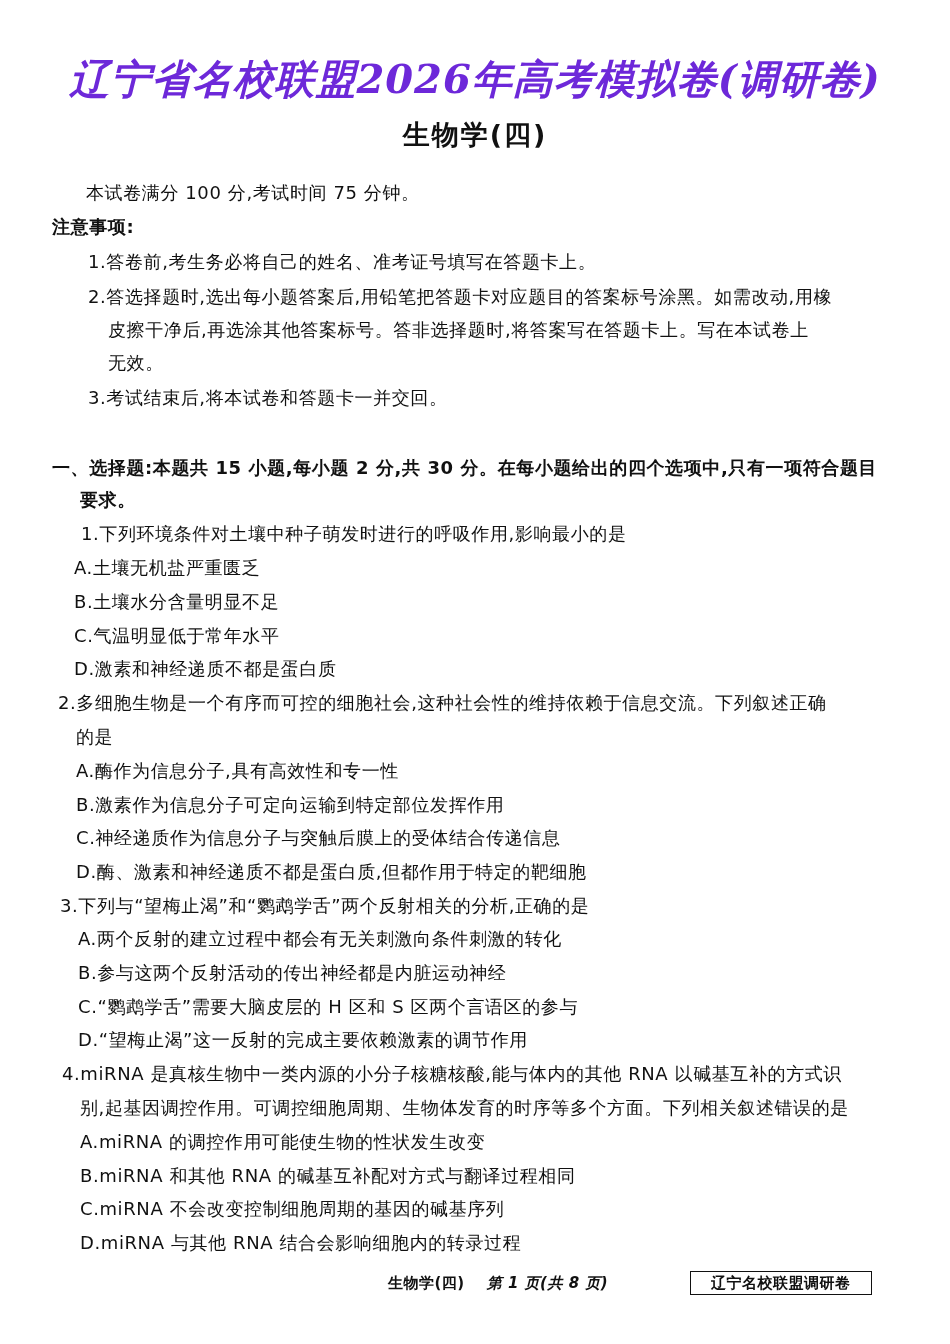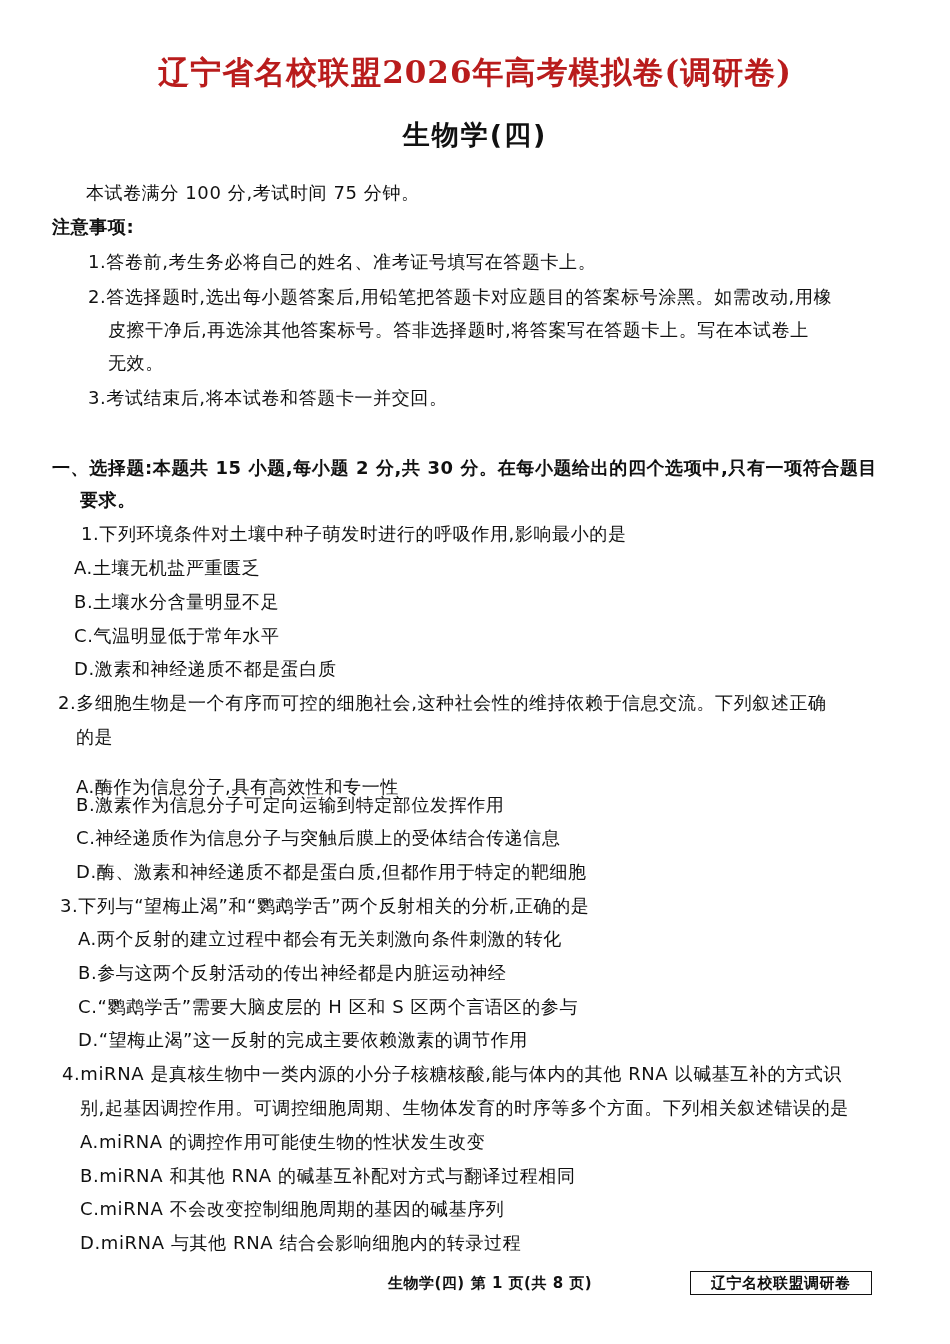--- a/index.html
+++ b/index.html
@@ -4,36 +4,36 @@
 <style>
   html, body { margin: 0; padding: 0; background: #ffffff; }
   body {
     width: 950px; height: 1344px; position: relative; overflow: hidden;
     font-family: "DejaVu Sans", "Liberation Sans", sans-serif;
     color: #111111;
   }
   .title {
     position: absolute; left: 0; width: 950px; top: 52px;
     text-align: center; font-family: "DejaVu Serif", "Liberation Serif", serif;
-    font-weight: bold; font-size: 31px; letter-spacing: 1px; color: #b91c1c;
+    font-weight: bold; font-size: 40px; letter-spacing: 1px; color: #6d28d9; font-style: italic;
   }
   .subtitle {
     position: absolute; left: 0; width: 950px; top: 117px;
     text-align: center; font-weight: bold; font-size: 27px; letter-spacing: 2px;
   }
   .line {
     position: absolute; font-size: 18px; line-height: 20px; white-space: nowrap;
     letter-spacing: 0.6px;
   }
   .bold { font-weight: bold; }
   .footer-text {
     position: absolute; left: 388px; top: 1274px; font-size: 15px; font-weight: bold;
     letter-spacing: 0.5px; white-space: nowrap;
   }
-  .footer-text span + span { margin-left: 6px; }
+  .footer-text span + span { margin-left: 22px; font-style: italic; }
   .footer-badge {
     position: absolute; left: 690px; top: 1271px; padding: 1px 20px;
     border: 1.5px solid #111; font-size: 15px; font-weight: bold; letter-spacing: 0.5px;
     white-space: nowrap; line-height: 20px;
   }
 </style>
 </head>
 <body>
 
 <div>
@@ -56,21 +56,21 @@
     <div class="line" style="left:56px;top:524px;margin-left:25px;">1.下列环境条件对土壤中种子萌发时进行的呼吸作用,影响最小的是</div>
     <div class="line" style="left:74px;top:558px;">A.土壤无机盐严重匮乏</div>
     <div class="line" style="left:74px;top:592px;">B.土壤水分含量明显不足</div>
     <div class="line" style="left:74px;top:626px;">C.气温明显低于常年水平</div>
     <div class="line" style="left:74px;top:659px;">D.激素和神经递质不都是蛋白质</div>
   </div>
 
   <div>
     <div class="line" style="left:58px;top:693px;">2.多细胞生物是一个有序而可控的细胞社会,这种社会性的维持依赖于信息交流。下列叙述正确</div>
     <div class="line" style="left:76px;top:727px;">的是</div>
-    <div class="line" style="left:76px;top:761px;margin-top:16px;">A.酶作为信息分子,具有高效性和专一性</div>
+    <div class="line" style="left:76px;top:761px;">A.酶作为信息分子,具有高效性和专一性</div>
     <div class="line" style="left:76px;top:795px;">B.激素作为信息分子可定向运输到特定部位发挥作用</div>
     <div class="line" style="left:76px;top:828px;">C.神经递质作为信息分子与突触后膜上的受体结合传递信息</div>
     <div class="line" style="left:76px;top:862px;">D.酶、激素和神经递质不都是蛋白质,但都作用于特定的靶细胞</div>
   </div>
 
   <div>
     <div class="line" style="left:60px;top:896px;">3.下列与“望梅止渴”和“鹦鹉学舌”两个反射相关的分析,正确的是</div>
     <div class="line" style="left:78px;top:929px;">A.两个反射的建立过程中都会有无关刺激向条件刺激的转化</div>
     <div class="line" style="left:78px;top:963px;">B.参与这两个反射活动的传出神经都是内脏运动神经</div>
     <div class="line" style="left:78px;top:997px;">C.“鹦鹉学舌”需要大脑皮层的 H 区和 S 区两个言语区的参与</div>

